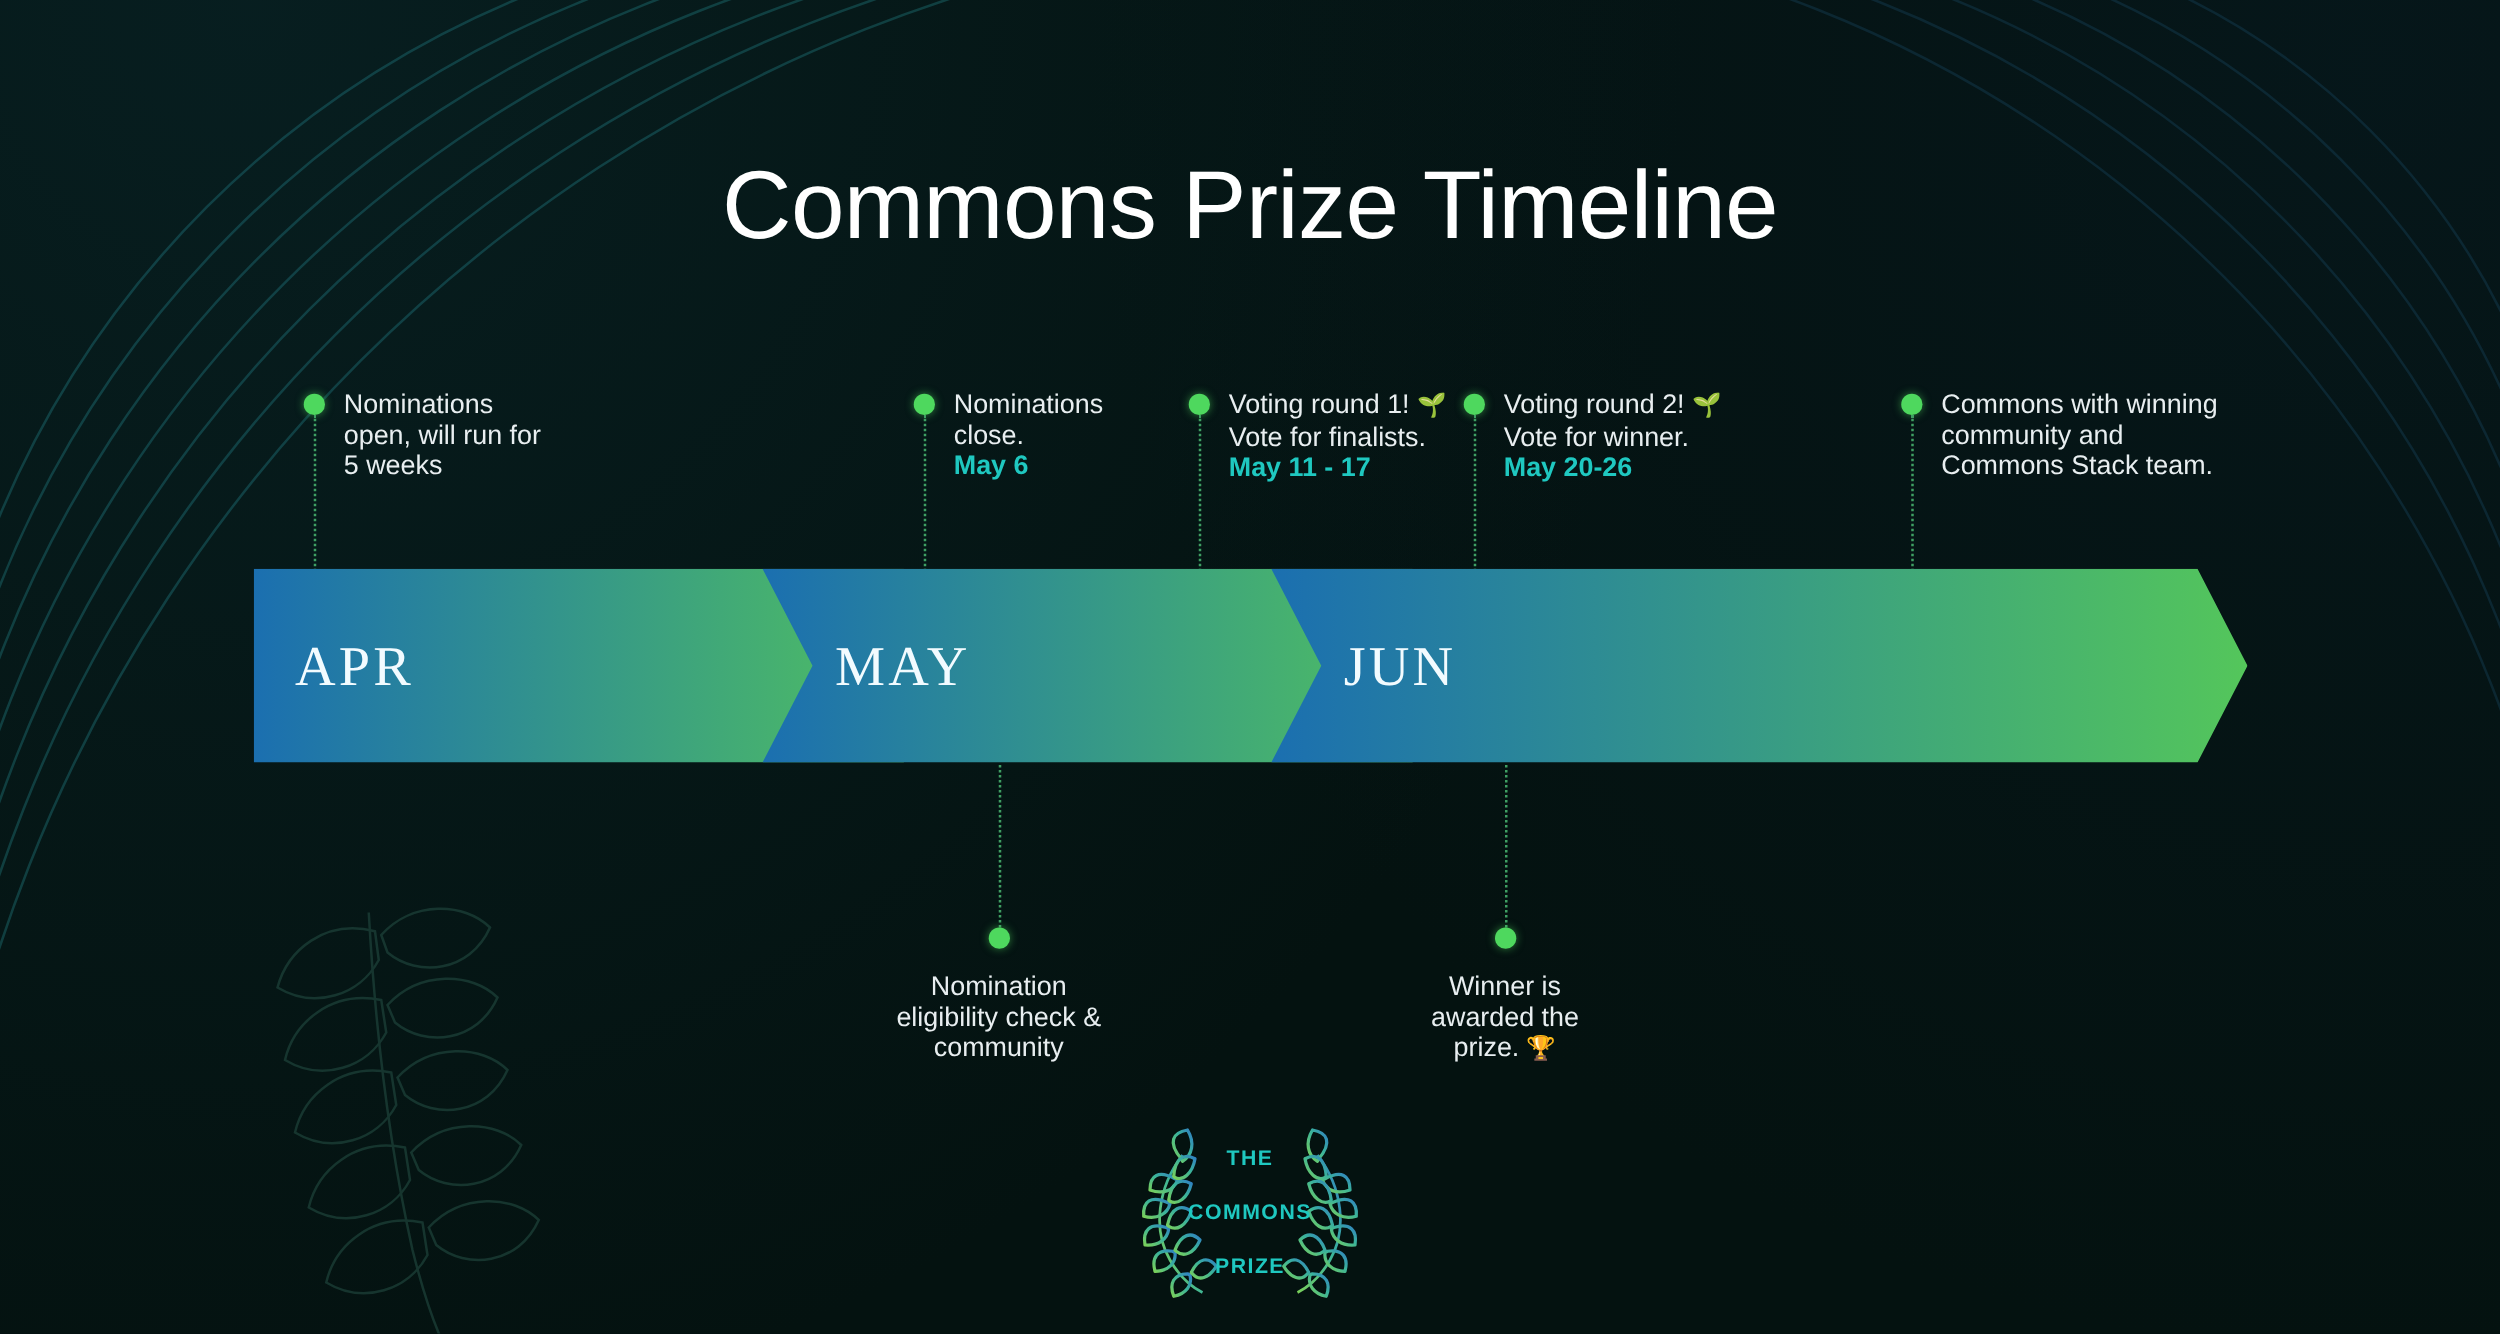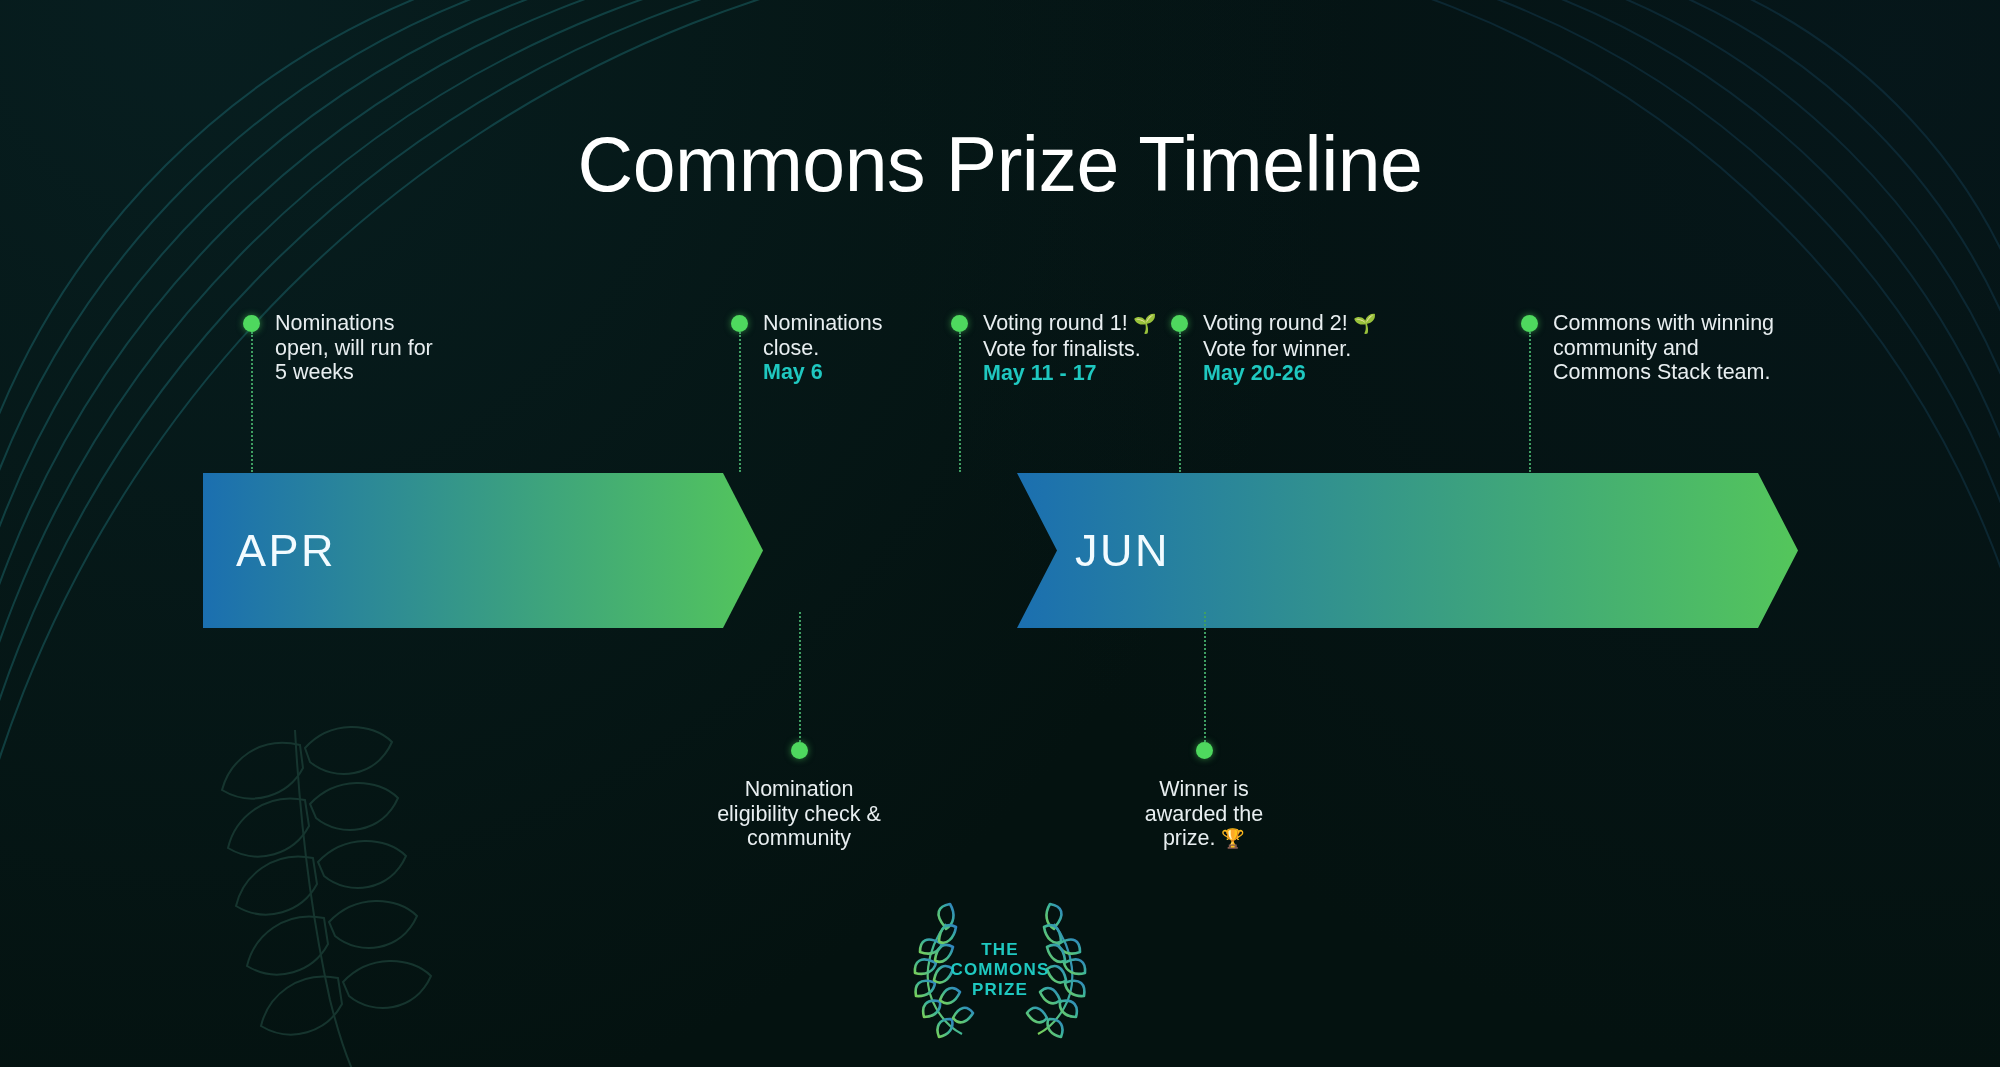--- a/index.html
+++ b/index.html
@@ -35,22 +35,22 @@
     color:#ffffff;
     font-size:77px;
     font-weight:normal;
     letter-spacing:-0.5px;
     white-space:nowrap;
   }
 
   
   #bar {
     position:absolute;
-    left:203px; top:473px;
-    width:1595px; height:119px;
+    left:203px; top:455px;
+    width:1595px; height:119px;font-family:Liberation Serif, serif;
   }
   .seg { position:absolute; top:0; height:155px; }
   .seg .shape { position:absolute; inset:0; }
   .seg .month {
     position:absolute;
     top:50%; transform:translateY(-50%);
     color:#f2fbff;
     font-size:45px;
     font-weight:300;
     letter-spacing:2.5px;
@@ -118,20 +118,21 @@
   #logo .wordmark {
     position:absolute;
     left:0; top:0; width:180px; height:140px;
     display:flex; flex-direction:column;
     align-items:center; justify-content:center;
     color:#1FC8C0;
     font-size:17px;
     font-weight:bold;
     line-height:20px;
     letter-spacing:1.2px;
+    gap:23px;
   }
 </style>
 </head>
 <body>
 
 <div id="stage">
 
   <svg class="bg-svg" viewBox="0 0 2000 1067">
     <defs>
       <linearGradient id="arcg" x1="0" y1="0" x2="1" y2="1">
@@ -241,20 +242,32 @@
           <linearGradient id="g0" x1="0" y1="0" x2="1" y2="0">
             <stop offset="0%" stop-color="#1B6FB0"></stop>
             <stop offset="100%" stop-color="#54C65B"></stop>
           </linearGradient>
         </defs>
         <path d="M0 0 H520 L560 77.5 L520 155 H0 Z" fill="url(#g0)"></path>
       </svg>
       <span class="month" style="left:33px;">APR</span>
     </div>
 
+    <div class="seg" style="left:407px; width:560px;">
+      <svg class="shape" viewBox="0 0 560 155" preserveAspectRatio="none">
+        <defs>
+          <linearGradient id="g1" x1="0" y1="0" x2="1" y2="0">
+            <stop offset="0%" stop-color="#1B6FB0"></stop>
+            <stop offset="100%" stop-color="#54C65B"></stop>
+          </linearGradient>
+        </defs>
+        <path d="M0 0 H520 L560 77.5 L520 155 H0 L40 77.5 Z" fill="url(#g1)"></path>
+      </svg>
+      <span class="month" style="left:58px;">MAY</span>
+    </div>
 
     <div class="seg" style="left:814px; width:781px;">
       <svg class="shape" viewBox="0 0 781 155" preserveAspectRatio="none">
         <defs>
           <linearGradient id="g2" x1="0" y1="0" x2="1" y2="0">
             <stop offset="0%" stop-color="#1B6FB0"></stop>
             <stop offset="100%" stop-color="#54C65B"></stop>
           </linearGradient>
         </defs>
         <path d="M0 0 H741 L781 77.5 L741 155 H0 L40 77.5 Z" fill="url(#g2)"></path>

